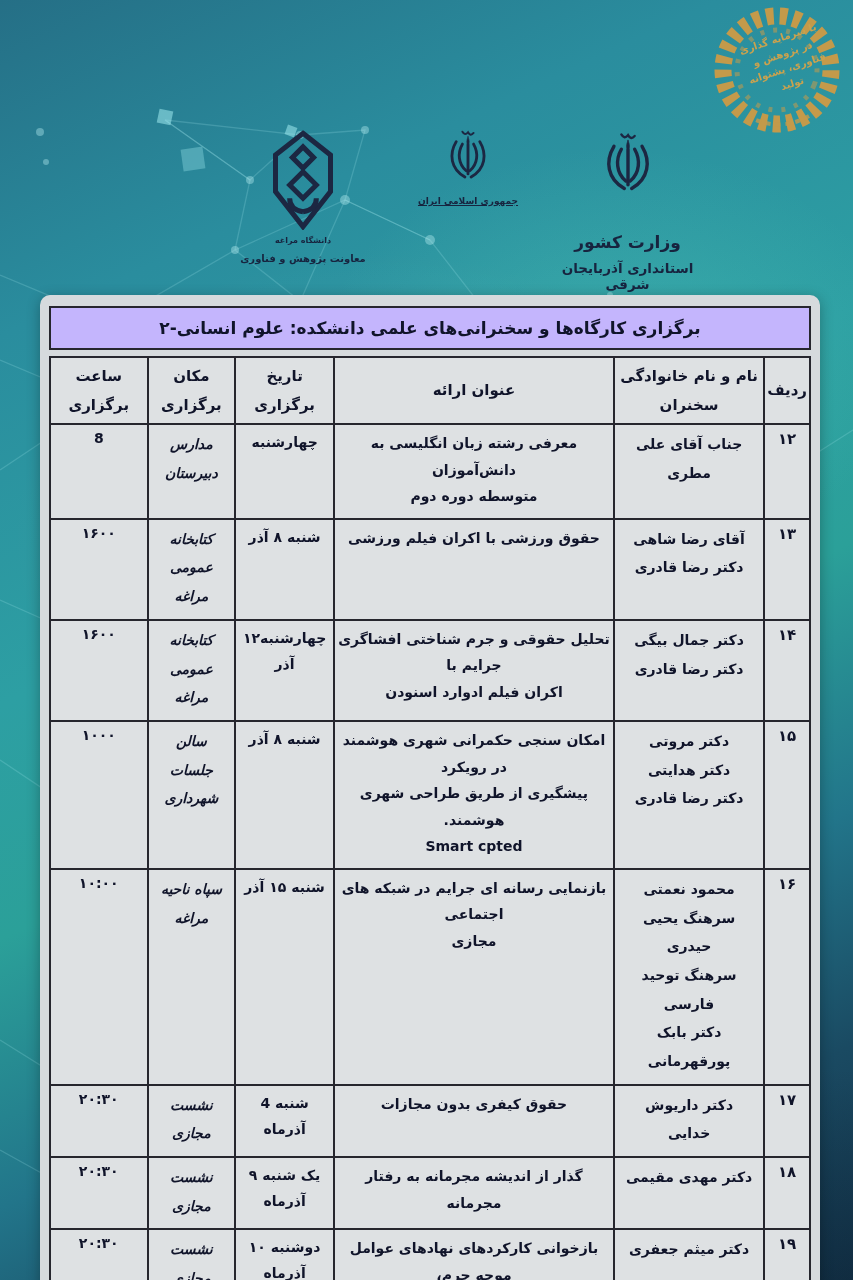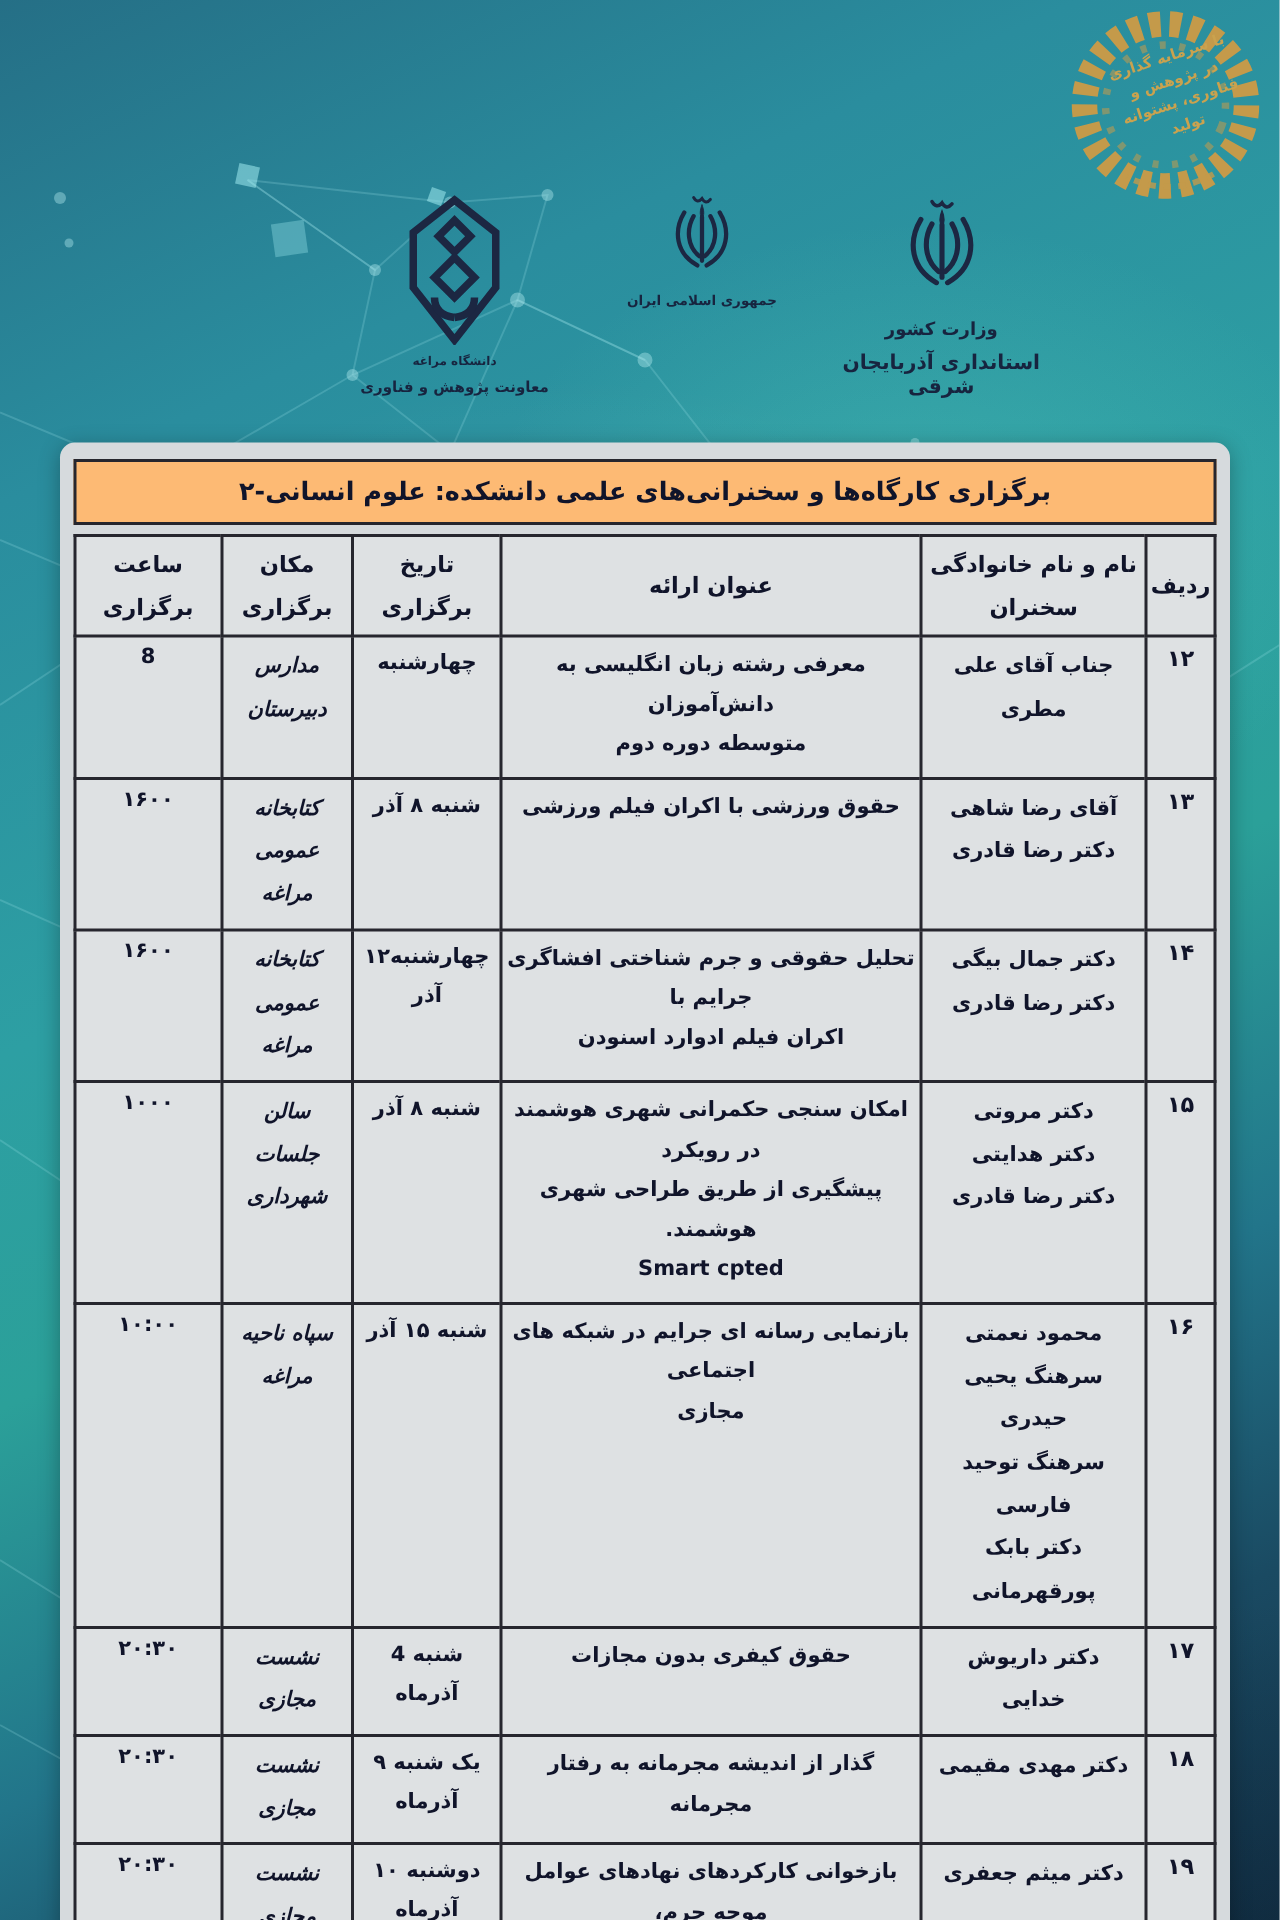--- a/index.html
+++ b/index.html
@@ -14,23 +14,23 @@
       radial-gradient(ellipse 520px 400px at 45% 42%,rgba(255,255,255,.10),transparent 72%),
       radial-gradient(ellipse 500px 420px at 100% 108%,rgba(8,25,40,.45),transparent 75%);
   }
   svg.mesh{position:absolute;inset:0;}
 
   
   .logo-block{position:absolute;text-align:center;color:#17243f;}
   .logo-block .cap1{font-weight:bold;}
   .logo-block .cap2{font-weight:bold;}
   #lb-interior{left:540px;top:130px;width:175px;}
-  #lb-interior .cap1{font-size:12px;margin-top:4px;}
+  #lb-interior .cap1{font-size:17px;margin-top:24px;}
   #lb-interior .cap2{font-size:13.5px;margin-top:8px;}
-  #lb-science{left:388px;top:128px;width:160px;}
+  #lb-science{left:388px;top:128px;width:160px;text-decoration:underline;}
   #lb-science .cap1{font-size:9px;margin-top:2px;}
   #lb-science .cap2{font-size:13px;margin-top:4px;}
   #lb-univ{left:228px;top:130px;width:150px;}
   #lb-univ .cap1{font-size:8px;margin-top:2px;}
   #lb-univ .cap2{font-size:10px;margin-top:8px;}
 
   .gold-emblem{position:absolute;right:2px;top:0px;width:150px;height:145px;}
   .gold-emblem .slogan{
     position:absolute;top:30px;right:20px;width:92px;
     transform:rotate(-18deg);
@@ -39,21 +39,21 @@
 
   
   .panel{
     position:absolute;left:40px;top:295px;width:780px;
     background:#d6dadd;border-radius:10px;
     padding:11px 9px 15px 9px;box-sizing:border-box;
     box-shadow:0 3px 14px rgba(0,0,0,.30);
   }
   .panel,.panel *{color:#10142a;}
   .tbl-title{
-    border:2px solid #26262e;background:#fdba74;height:40px;
+    border:2px solid #26262e;background:#c4b5fd;height:40px;
     display:flex;align-items:center;justify-content:center;
     font-size:17px;font-weight:bold;margin-bottom:6px;
   }
   table.sched{width:100%;border-collapse:collapse;background:#dee1e3;}
   table.sched th,table.sched td{
     border:2px solid #26262e;text-align:center;vertical-align:top;
     font-weight:bold;white-space:pre-line;padding:5px 3px 8px 3px;
   }
   table.sched th{font-size:15px;line-height:1.9;height:52px;vertical-align:middle;padding:4px 2px;}
   td.c-no{font-size:15px;padding-top:10px;}

